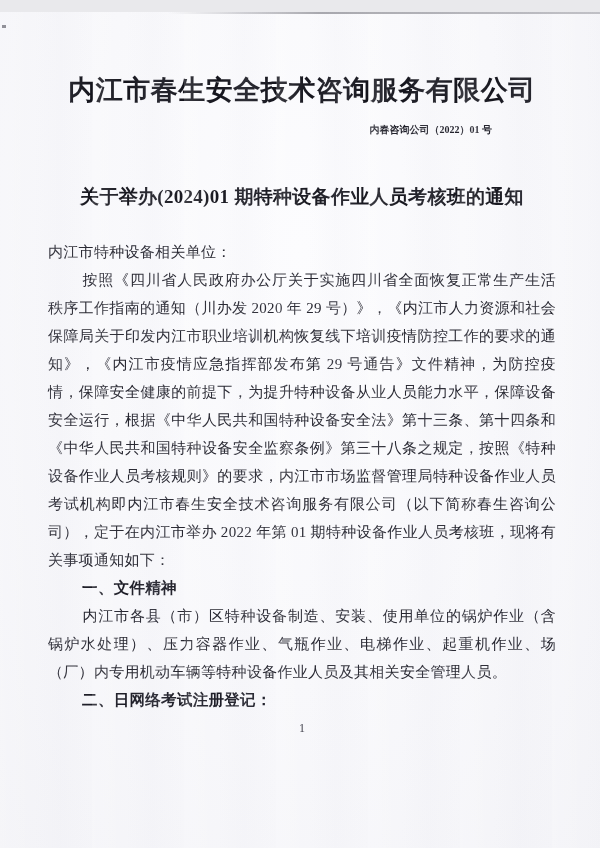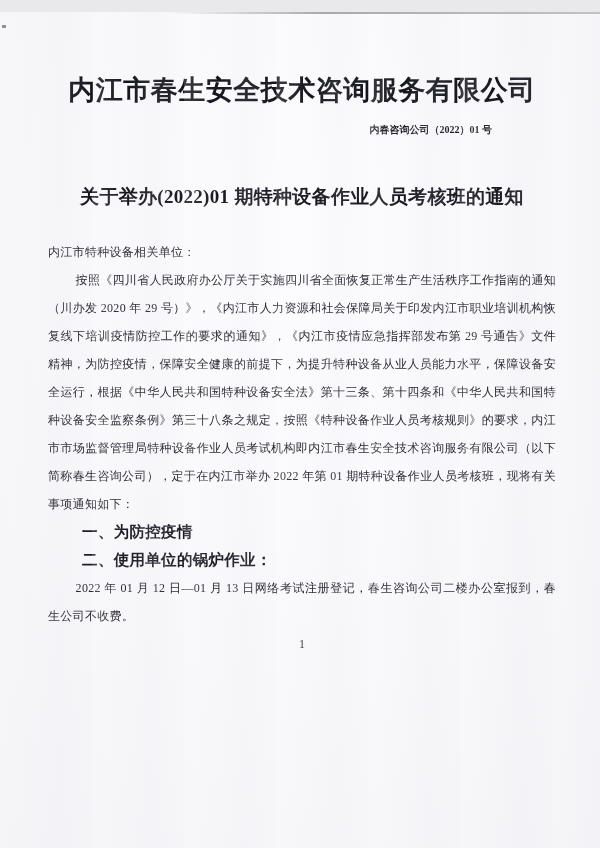--- a/index.html
+++ b/index.html
@@ -79,21 +79,21 @@
     font-weight: bold;
     letter-spacing: 0.3px;
     color: #16161e;
     white-space: nowrap;
   }
   .doc-body {
     margin-top: 28px;
   }
   .doc-body p {
     margin: 0;
-    font-size: 12px;
+    font-size: 15px;
     line-height: 28px;
     letter-spacing: 0.3px;
     text-align: justify;
     text-justify: inter-ideograph;
     color: #24242e;
   }
   .doc-body p.salutation {
     text-indent: 0;
   }
   .doc-body p.para {
@@ -124,27 +124,27 @@
 
   <div class="texture"></div>
   <div class="scan-edge-top"></div>
   <div class="speck"></div>
 
   <header>
     <h1 class="company-title">内江市春生安全技术咨询服务有限公司</h1>
     <div class="doc-no">内春咨询公司（2022）01 号</div>
   </header>
 
-  <h2 class="notice-title">关于举办(2022)01 期特种设备作业人员考核班的通知</h2>
+  <h2 class="notice-title">关于举办(2024)01 期特种设备作业人员考核班的通知</h2>
 
   <main class="doc-body">
     <p class="salutation">内江市特种设备相关单位：</p>
     <p class="para">按照《四川省人民政府办公厅关于实施四川省全面恢复正常生产生活秩序工作指南的通知（川办发 2020 年 29 号）》，《内江市人力资源和社会保障局关于印发内江市职业培训机构恢复线下培训疫情防控工作的要求的通知》，《内江市疫情应急指挥部发布第 29 号通告》文件精神，为防控疫情，保障安全健康的前提下，为提升特种设备从业人员能力水平，保障设备安全运行，根据《中华人民共和国特种设备安全法》第十三条、第十四条和《中华人民共和国特种设备安全监察条例》第三十八条之规定，按照《特种设备作业人员考核规则》的要求，内江市市场监督管理局特种设备作业人员考试机构即内江市春生安全技术咨询服务有限公司（以下简称春生咨询公司），定于在内江市举办 2022 年第 01 期特种设备作业人员考核班，现将有关事项通知如下：</p>
-    <p class="section">一、为防控疫情</p>
-    <p class="section">二、使用单位的锅炉作业：</p>
-    <p class="para">2022 年 01 月 12 日—01 月 13 日网络考试注册登记，春生咨询公司二楼办公室报到，春生公司不收费。</p>
+    <p class="section">一、文件精神</p>
+    <p class="para">内江市各县（市）区特种设备制造、安装、使用单位的锅炉作业（含锅炉水处理）、压力容器作业、气瓶作业、电梯作业、起重机作业、场（厂）内专用机动车辆等特种设备作业人员及其相关安全管理人员。</p>
+    <p class="section">二、日网络考试注册登记：</p>
   </main>
 
   <footer class="page-footer">
     <span class="page-number">1</span>
   </footer>
 
 </div>
 
 </body></html>

